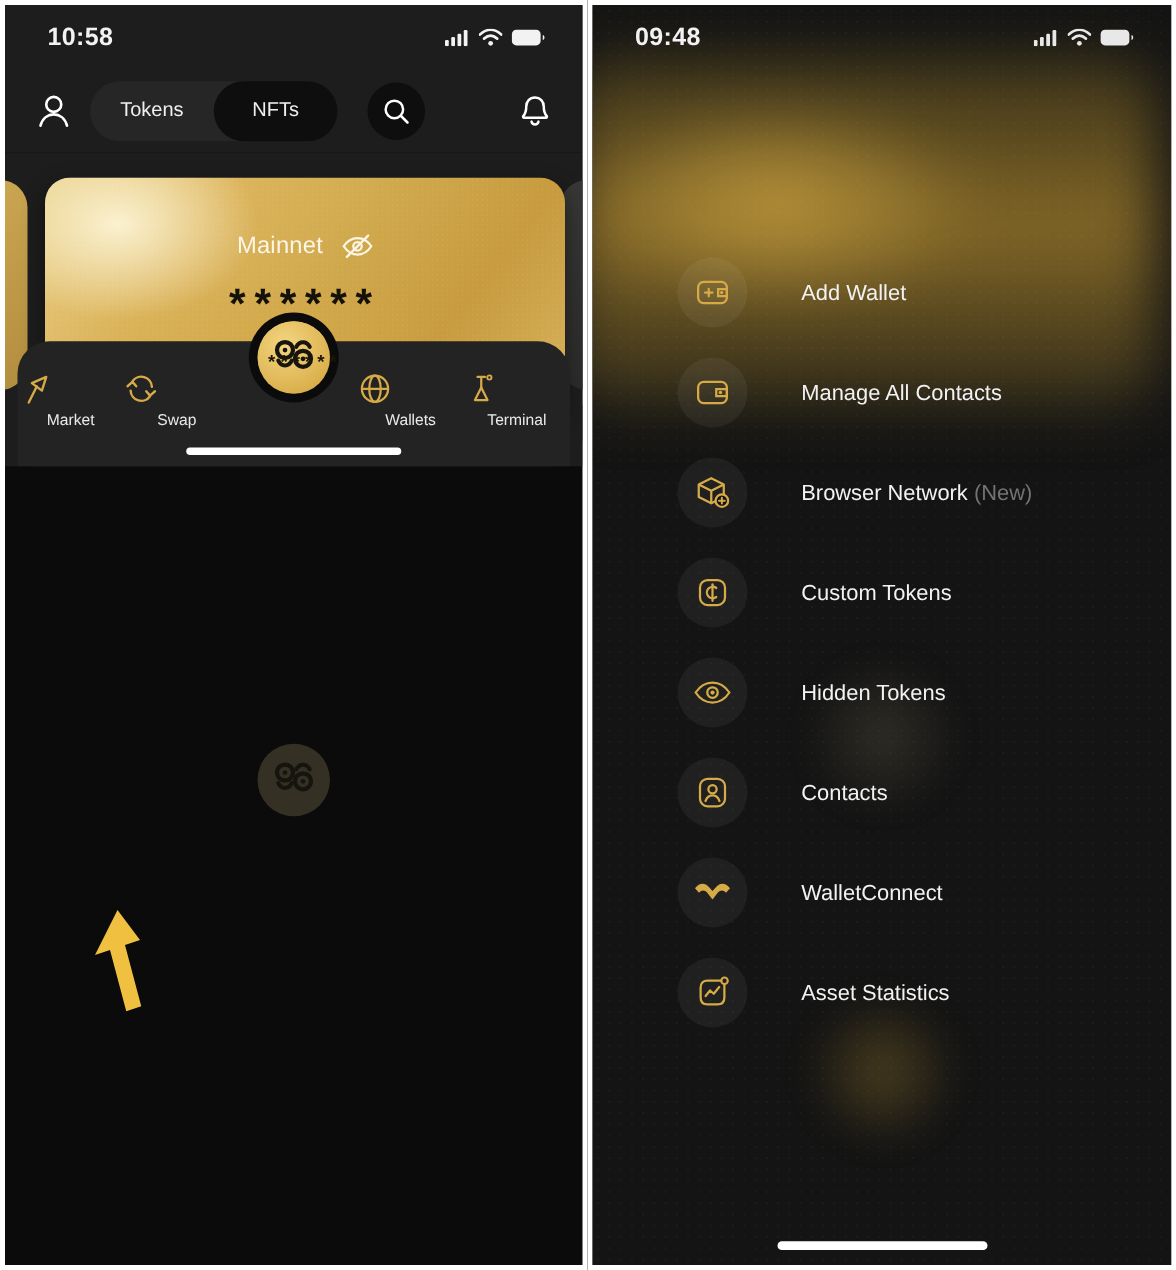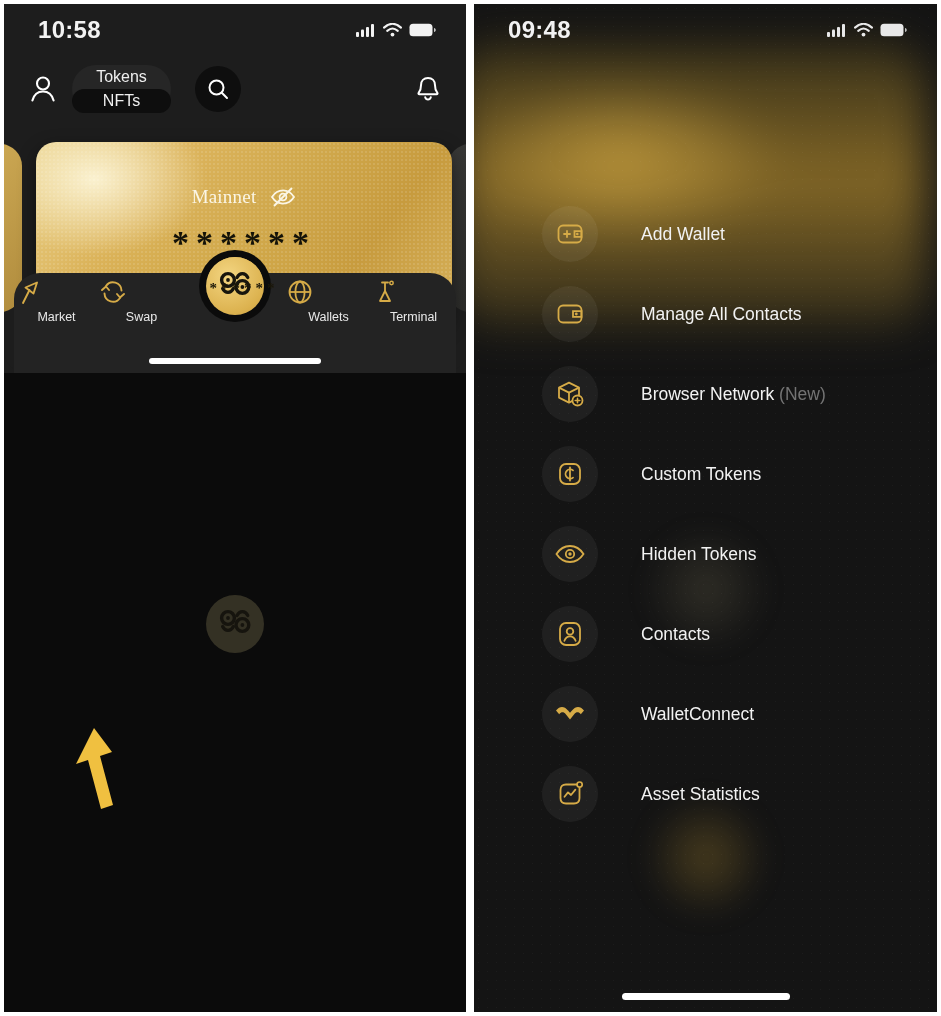--- a/index.html
+++ b/index.html
@@ -30,49 +30,49 @@
   }
 
   
   .statusbar{
     position:relative; height:52px;
     display:flex; align-items:center; justify-content:space-between;
     padding:0 30px 0 34px;
     background:#1d1d1d;
   }
   .statusbar.plain{ background:transparent; }
-  .sb-time{ color:#f2f2f2; font-size:24px; font-weight:bold; letter-spacing:.3px; }
+  .sb-time{ color:#f2f2f2; font-size:20px; font-weight:bold; letter-spacing:.3px; }
   .sb-right{ display:flex; align-items:center; gap:7px; }
 
   
   .topnav{
     position:relative; height:66px;
     display:flex; align-items:center; gap:0;
     padding:0 18px; background:#1d1d1d;
   }
   .avatar-ic{ width:42px; display:flex; justify-content:center; }
   .segbar{
     margin-left:8px; display:flex; align-items:center;
-    background:#262626; border-radius:24px; height:48px; padding:0;flex-direction:column;
+    background:#262626; border-radius:24px; height:48px; padding:0;
   }
   .seg{
     height:48px; min-width:99px; padding:0 20px;
     display:flex; align-items:center; justify-content:center;
     color:#efefef; font-size:16px; border-radius:24px;
   }
   .seg.active{ background:#0e0e0e; }
   .search-btn{
     margin-left:24px; width:46px; height:46px; border-radius:50%;
     background:#0e0e0e; display:flex; align-items:center; justify-content:center;
   }
   .bell-btn{ margin-left:auto; width:40px; display:flex; justify-content:center; }
 
   
   .card-wrap{ position:relative; padding:10px 0 0; background:#1d1d1d; }
-  .card-row{ position:relative; height:192px;font-family:Liberation Serif, serif; }
+  .card-row{ position:relative; height:192px; }
   .peek{
     position:absolute; top:12px; width:46px; height:168px;
     border-radius:22px;
     background:linear-gradient(135deg,#d8b258,#b8923f);
     opacity:.95;
   }
   .peek.l{ left:-28px; }
   .peek.r{ right:-28px; background:linear-gradient(135deg,#3a3a38,#2a2a28); }
   .gold-card{
     position:absolute; left:32px; top:10px;
@@ -120,21 +120,21 @@
     opacity:.85;
   }
   
   .arrow-left{ position:absolute; left:64px; top:348px; }
 
   
   .tabbar-wrap{ position:absolute; left:0; right:0; bottom:0; height:136px; }
   .tabbar{
     position:absolute; left:10px; right:10px; bottom:0; height:100px;
     background:#232323; border-radius:26px 26px 0 0;
-    display:flex; align-items:flex-start; padding-top:5px;
+    display:flex; align-items:flex-start; padding-top:24px;
   }
   .tab{ flex:1; text-align:center; color:#e9e9e9; font-size:12.5px; }
   .tab .lbl{ margin-top:4px; display:block; }
   .tab.spacer{ flex:1.2; }
   .center-logo{
     position:absolute; left:50%; transform:translateX(-50%); bottom:58px;
     width:58px; height:58px; border-radius:50%;
     background:radial-gradient(circle at 38% 32%, #f3d581, #dcb24f 70%, #c99b3c);
     display:flex; align-items:center; justify-content:center;
     box-shadow:0 0 0 7px #0b0b0b;

